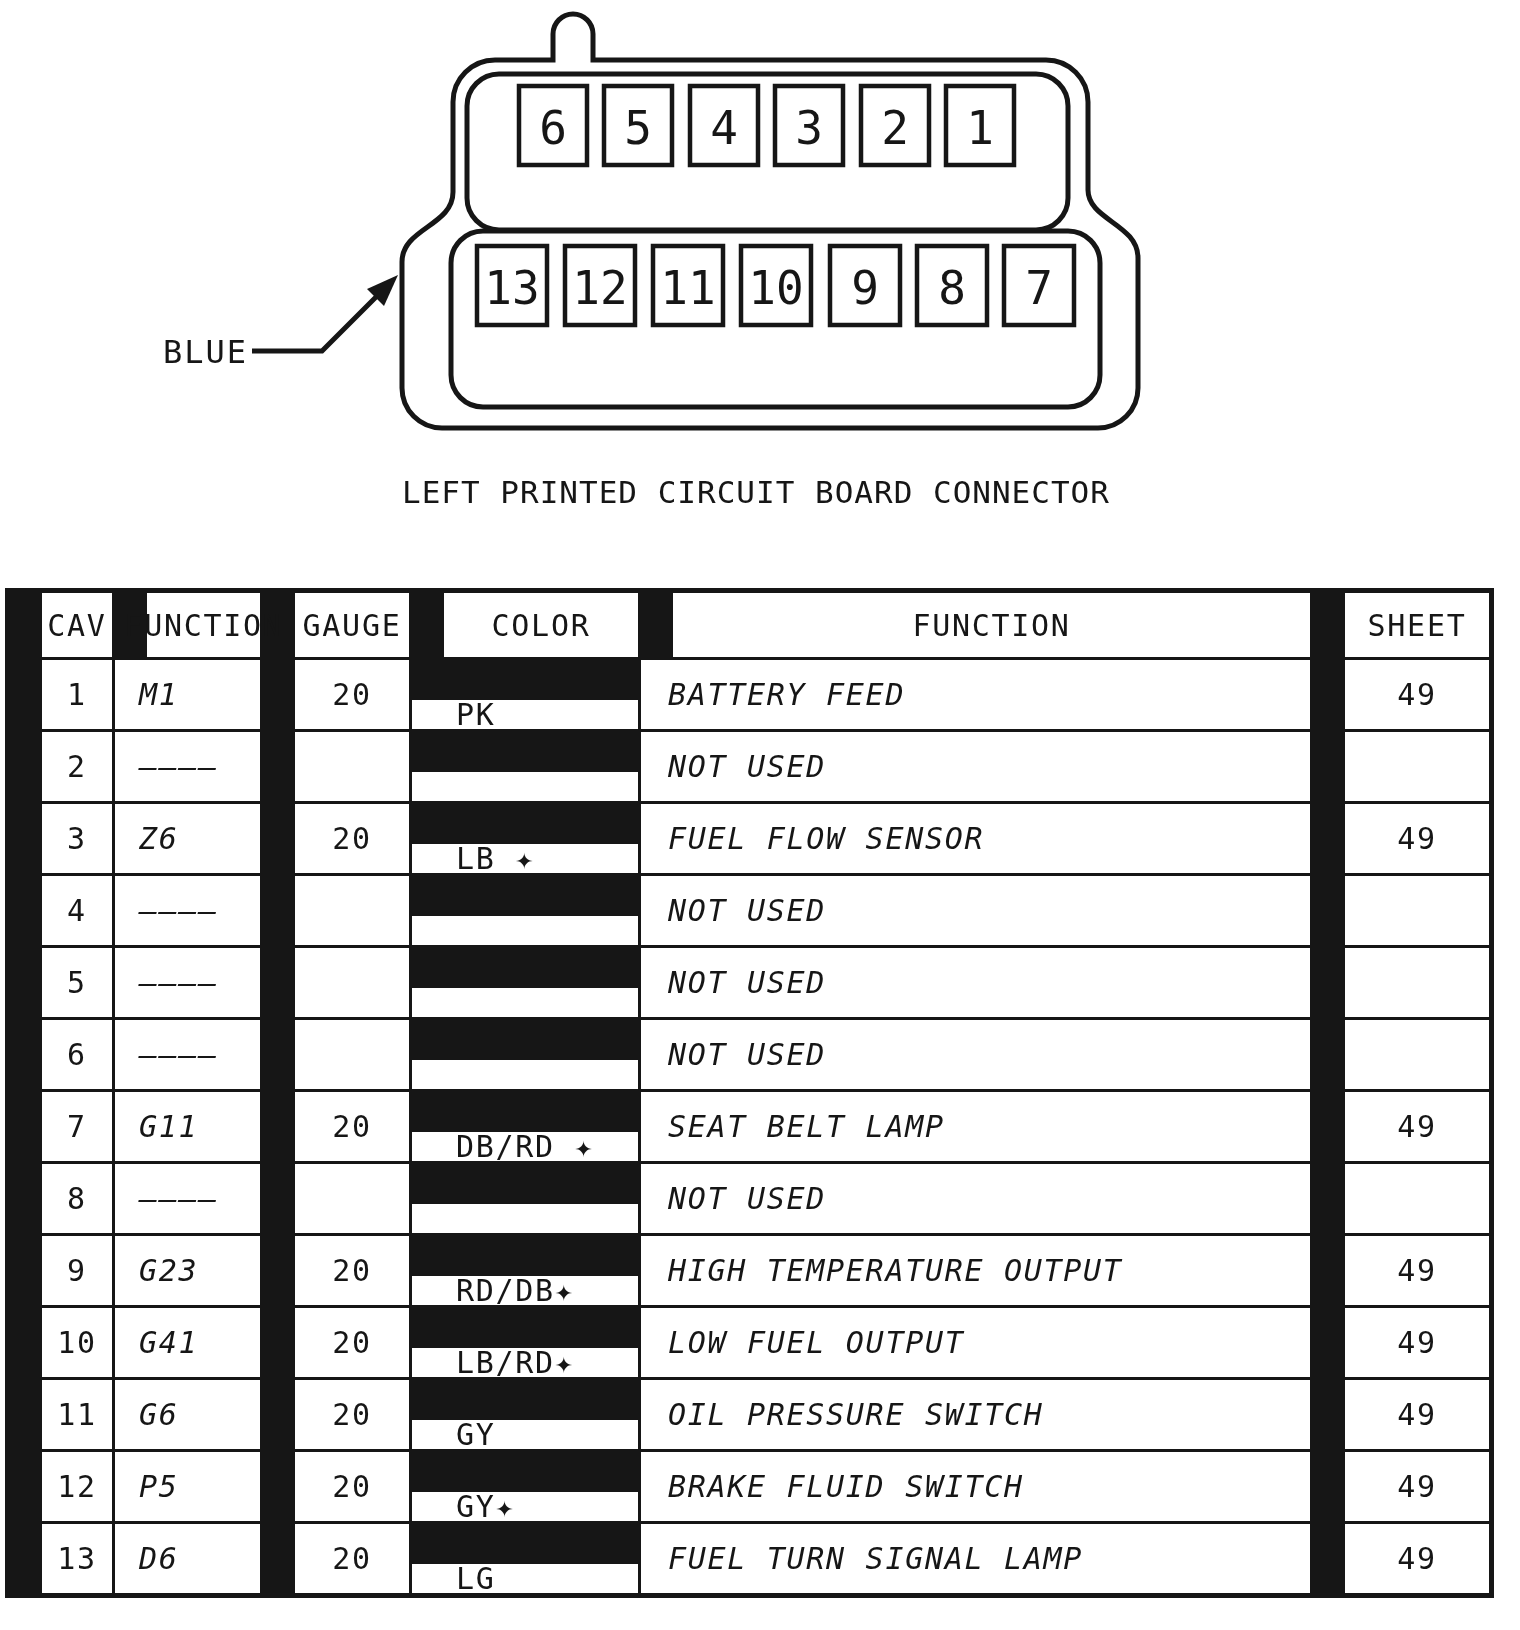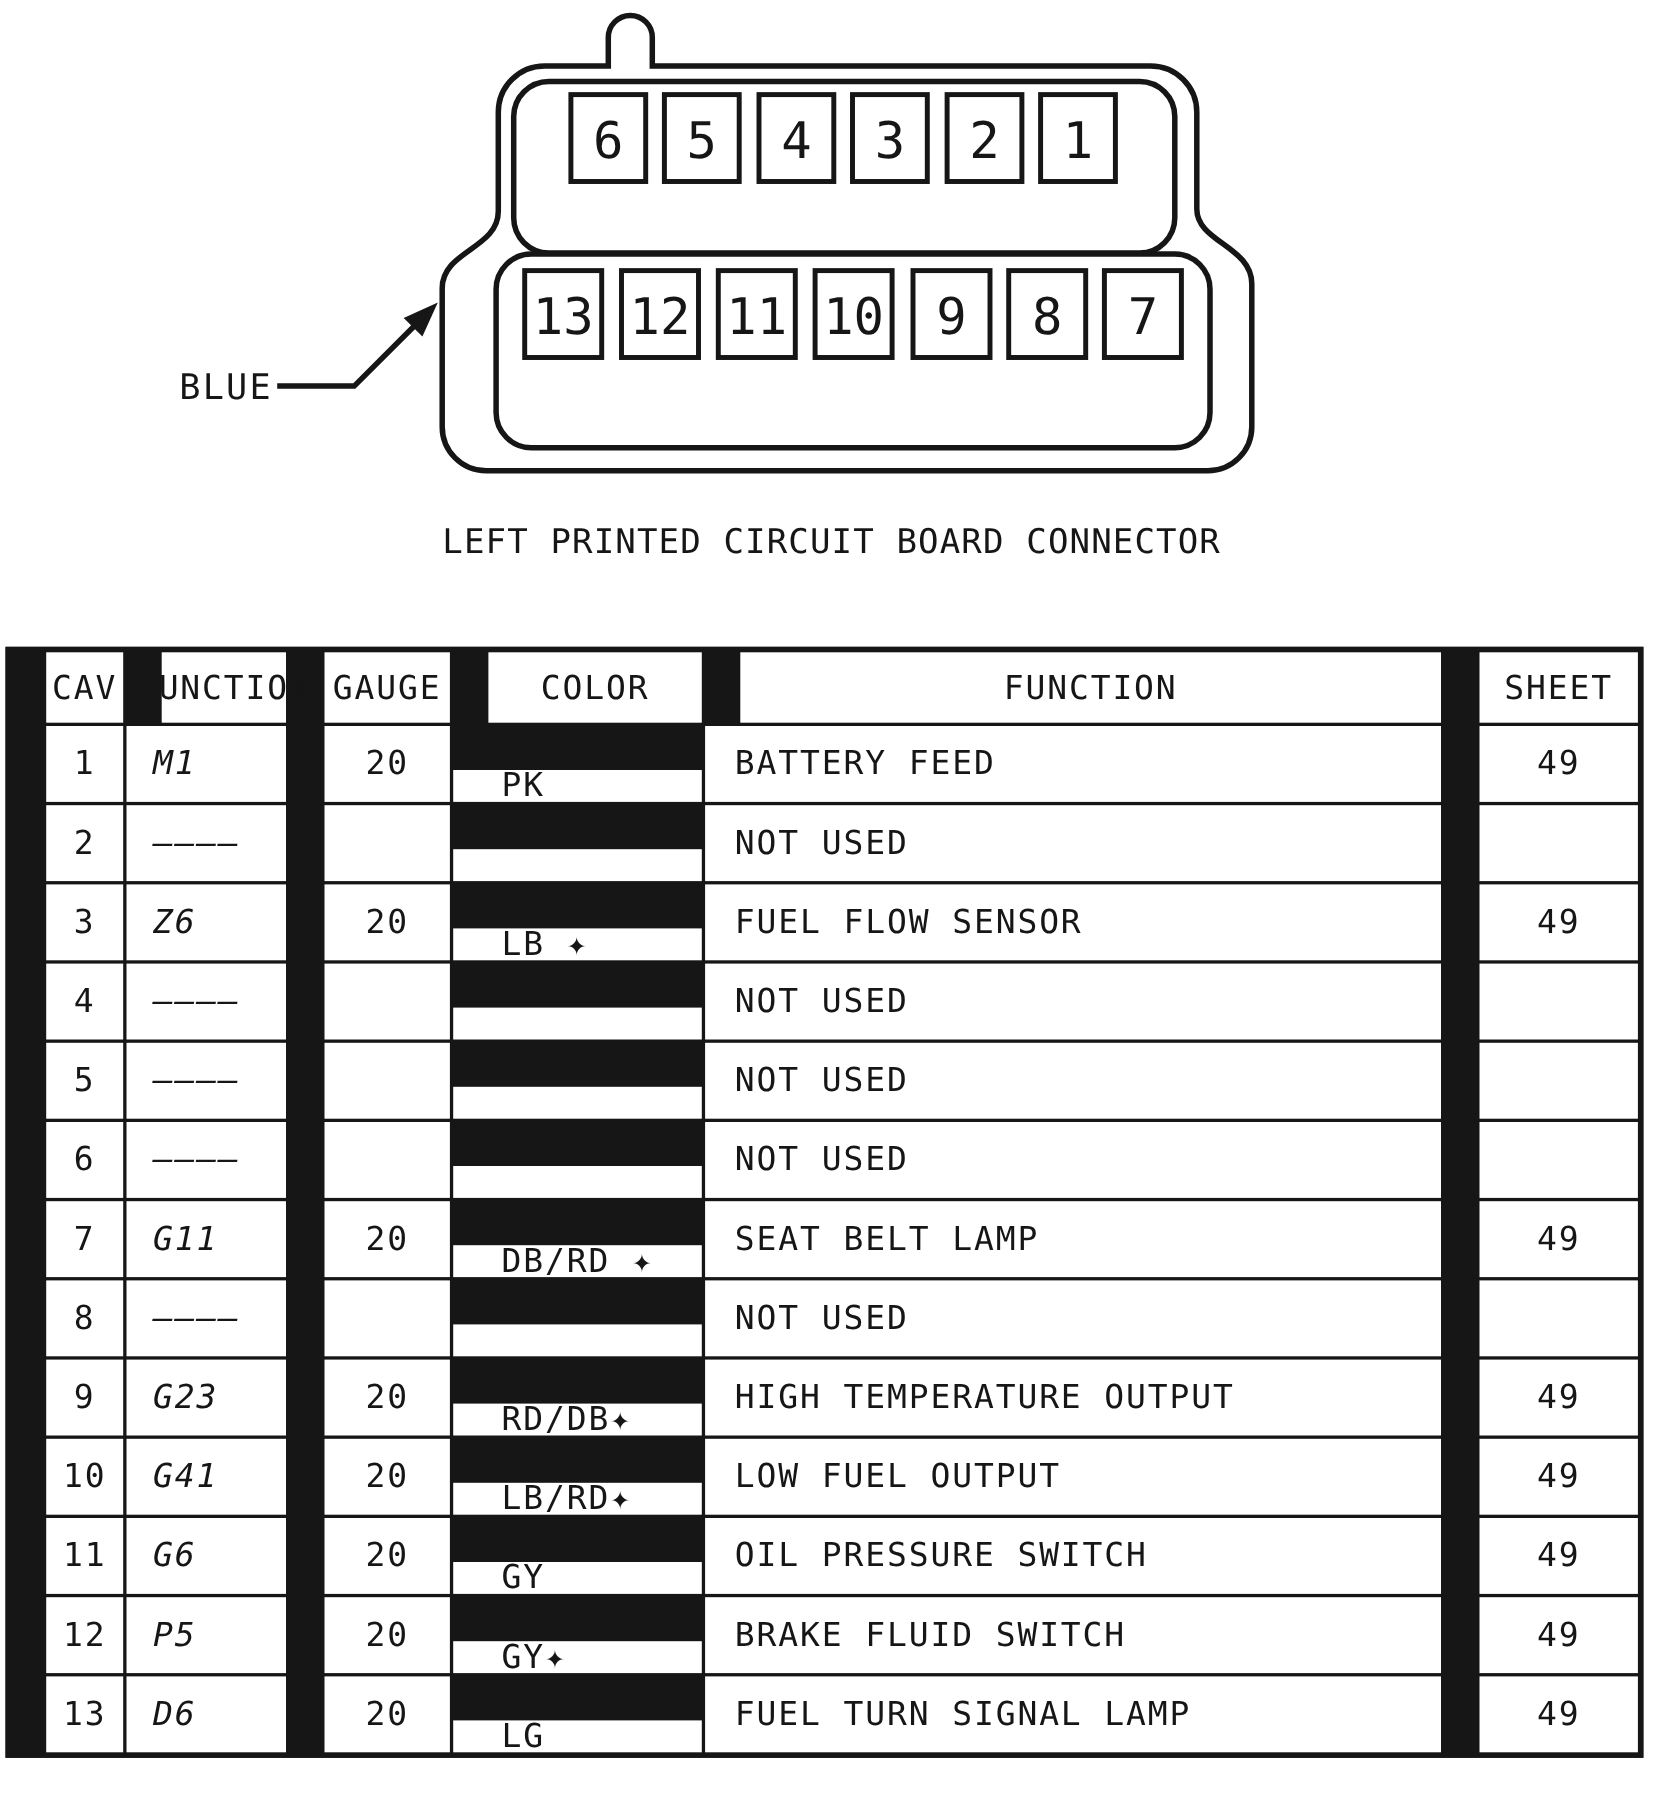--- a/index.html
+++ b/index.html
@@ -50,21 +50,21 @@
     background:#fff;
     display:flex;align-items:center;
     font-size:30px;
     letter-spacing:1.7px;
     white-space:nowrap;
     color:#161616;
   }
   .ac{justify-content:center;margin-left:32px;}
   .cir{padding-left:24px;font-style:italic;}
   .col{padding-left:44px;margin-top:40px;}
-  .fun{padding-left:27px;}
+  .fun{padding-left:27px;font-style:italic;}
 </style>
 </head>
 <body>
 
 <div class="page">
 
   <svg class="connector-svg" width="1520" height="588" viewBox="0 0 1520 588">
 
     <path class="line" d="M 553 60 L 553 34 A 20 20 0 0 1 593 34 L 593 60 L 1046 60
              A 42 42 0 0 1 1088 102 L 1088 190

